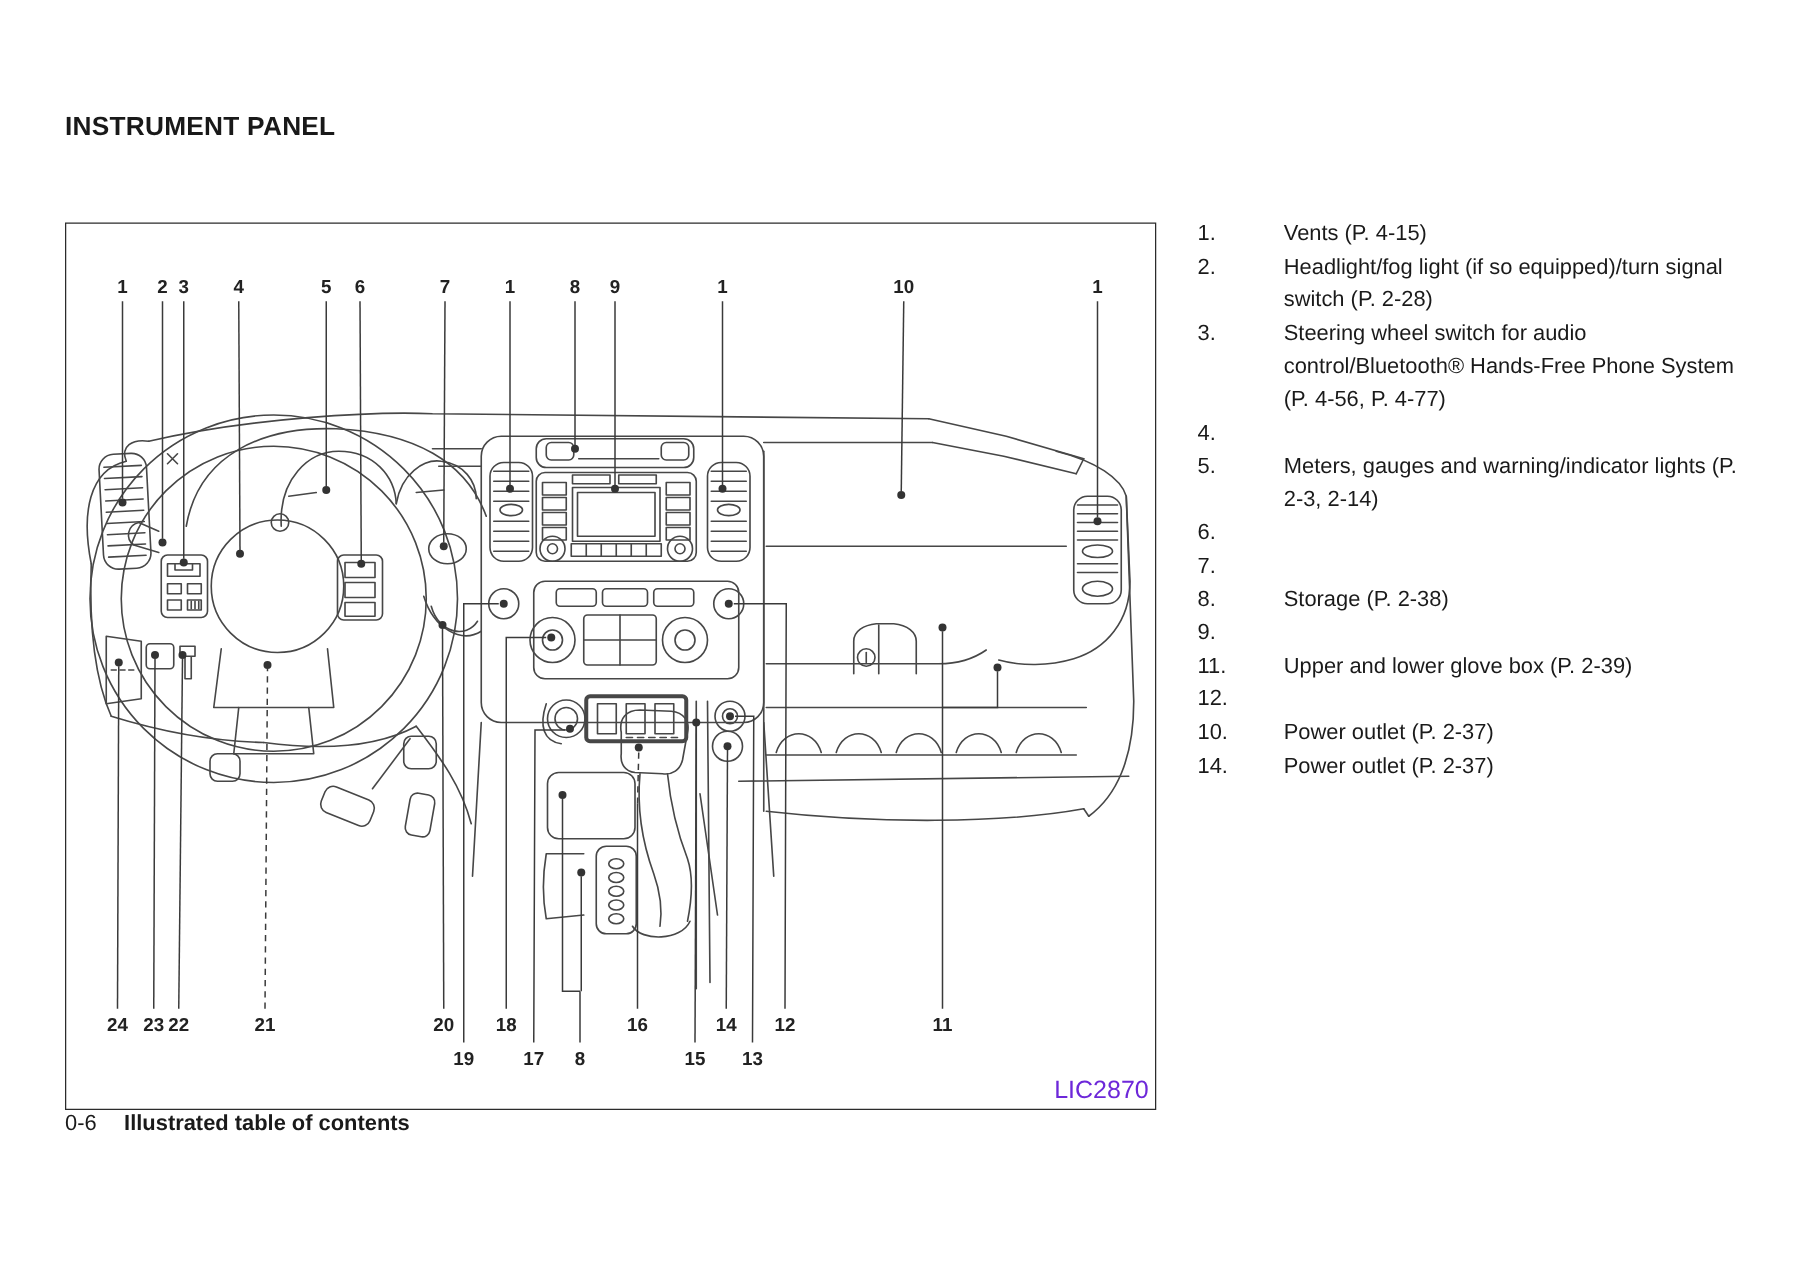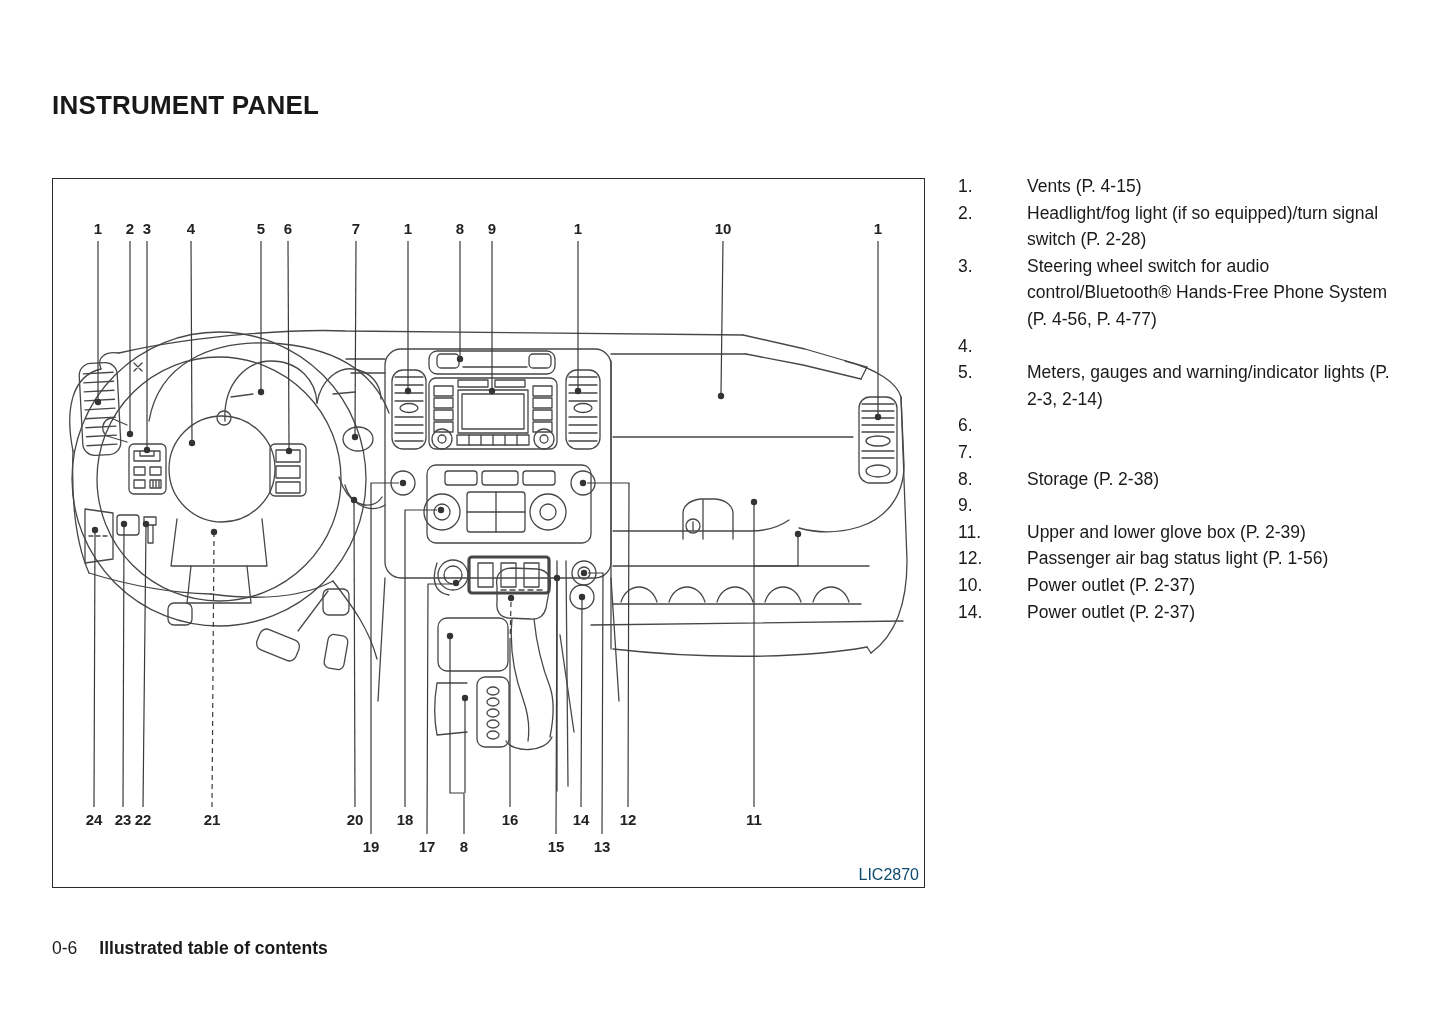--- a/index.html
+++ b/index.html
@@ -1,26 +1,26 @@
 <!DOCTYPE html>
 <html><head>
 <meta charset="utf-8">
 <style>
   html,body{margin:0;padding:0;background:#ffffff;width:1445px;height:1019px;overflow:hidden;
     font-family:"Liberation Sans", sans-serif;color:#1c1c1c;}
   #page{position:relative;width:1445px;height:1019px;background:#fff;}
-  .page-title{position:absolute;left:52px;top:90px;font-size:26px;font-weight:bold;letter-spacing:.2px;color:#191919;}
+  .page-title{position:absolute;left:52px;top:90px;font-size:21px;font-weight:bold;letter-spacing:.2px;color:#191919;}
   .figure-box{position:absolute;left:52px;top:178px;width:871px;height:708px;border:1.6px solid #2b2b2b;background:#fff;}
   .figure-box svg{position:absolute;left:0;top:0;}
-  .fig-code{position:absolute;right:5px;bottom:3px;font-size:16px;color:#0c4a6e;}
+  .fig-code{position:absolute;right:5px;bottom:3px;font-size:20px;color:#6d28d9;}
   .legend{position:absolute;left:958px;top:173px;width:436px;}
   .legend-item{display:flex;font-size:17.5px;line-height:26.6px;color:#1a1a1a;}
   .li-num{width:53px;flex:none;}
   .li-txt{width:372px;margin-left:16px;}
-  .footer{position:absolute;left:52px;top:938px;font-size:17.5px;color:#1a1a1a;}
+  .footer{position:absolute;left:52px;top:888px;font-size:17.5px;color:#1a1a1a;}
   .footer .pnum{font-weight:normal;margin-right:22px;}
   .footer .sect{font-weight:bold;}
   
   .ln, .ln2, .lnb{fill:none;stroke:#474747;stroke-width:1.3;stroke-linecap:round;stroke-linejoin:round;}
   .lnb{stroke-width:3.2;}
   .callout-text{font:bold 15px "Liberation Sans", sans-serif;fill:#222;}
   .leader{fill:none;stroke:#3a3a3a;stroke-width:1.2;}
   .leader.dash{stroke-dasharray:5,4;}
   .dot{fill:#333;stroke:none;}
 </style>
@@ -324,21 +324,20 @@
       </div>
       <div class="legend-item">
         <span class="li-num">9.</span>
       </div>
       <div class="legend-item">
         <span class="li-num">11.</span>
         <span class="li-txt">Upper and lower glove box (P. 2-39)</span>
       </div>
       <div class="legend-item">
         <span class="li-num">12.</span>
-        <span class="li-txt">Passenger air bag status light (P. 1-56)</span>
       </div>
       <div class="legend-item">
         <span class="li-num">10.</span>
         <span class="li-txt">Power outlet (P. 2-37)</span>
       </div>
       <div class="legend-item">
         <span class="li-num">14.</span>
         <span class="li-txt">Power outlet (P. 2-37)</span>
       </div>
     </div>

